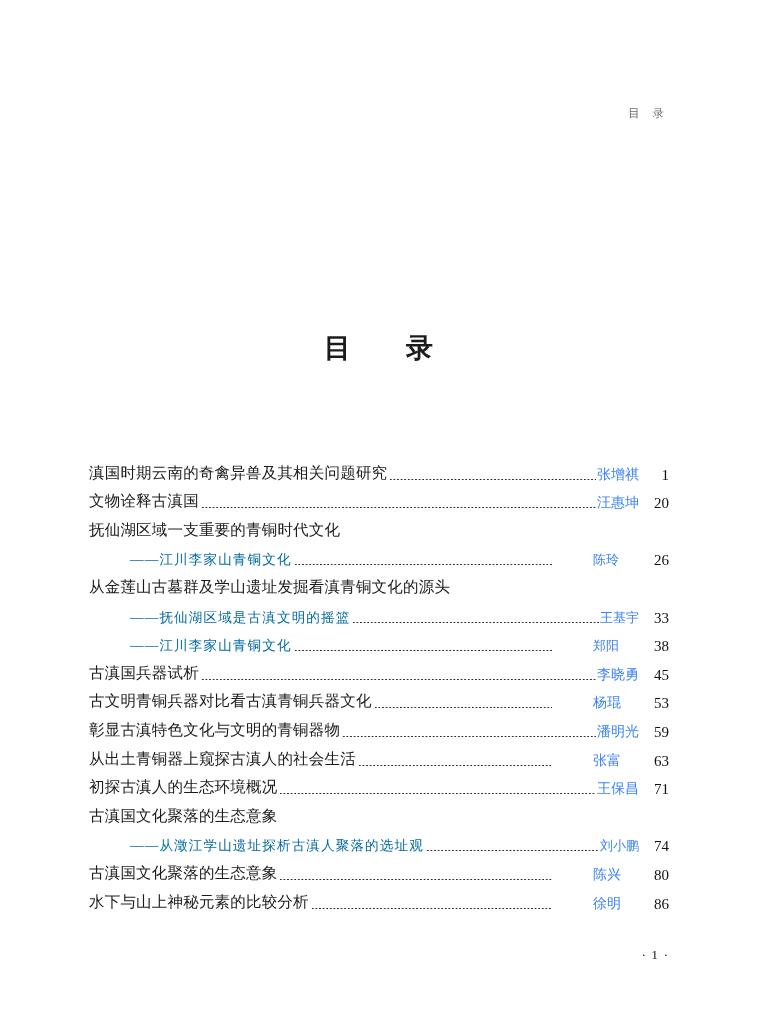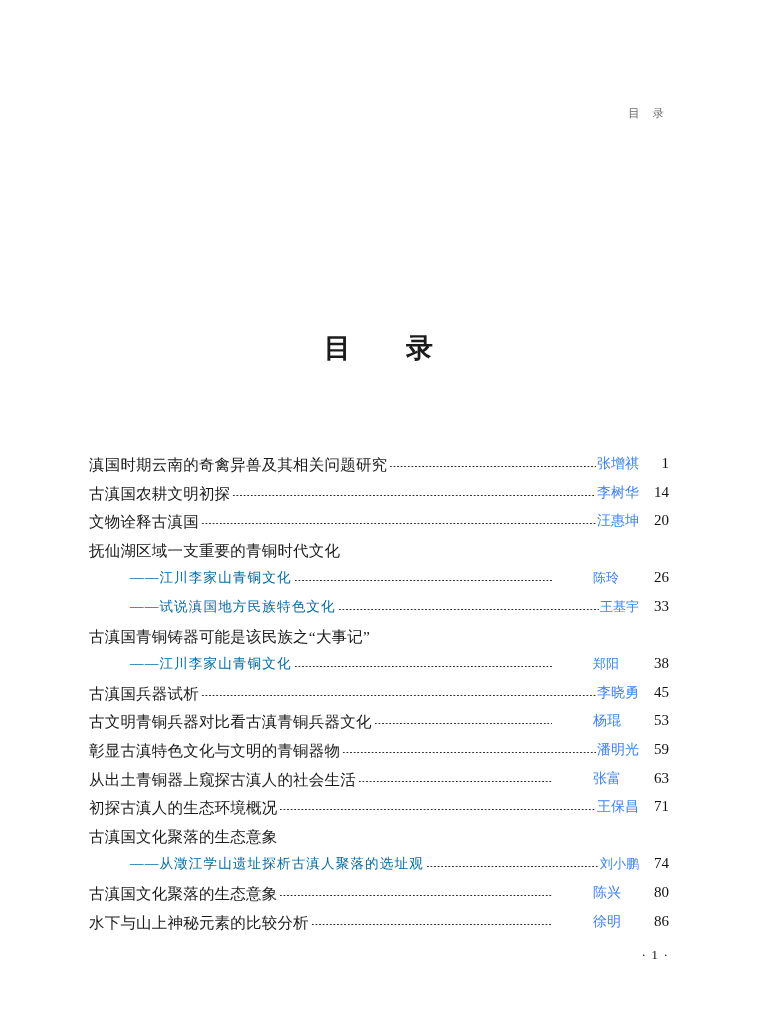--- a/index.html
+++ b/index.html
@@ -54,21 +54,21 @@
   
   .toc {
     position: absolute;
     top: 455px;
     left: 89px;
     width: 580px;
   }
 
   .toc-line {
     display: flex;
-    align-items: flex-start;
+    align-items: flex-end;
     width: 100%;
     height: 28.6px;
     box-sizing: border-box;
     white-space: nowrap;
     overflow: hidden;
   }
 
   
   .toc-line.level1 .toc-text {
     font-size: 15.5px;
@@ -168,49 +168,43 @@
   <div class="doc-title">目　录</div>
 
   <div class="toc">
       <div class="toc-line level1">
         <span class="toc-text">滇国时期云南的奇禽异兽及其相关问题研究</span>
         <span class="leader"></span>
         <span class="toc-author">张增祺</span>
         <span class="toc-page">1</span>
       </div>
       <div class="toc-line level1">
-        <span class="toc-text">古滇国农耕文明初探</span>
-        <span class="leader"></span>
-        <span class="toc-author">李树华</span>
-        <span class="toc-page">14</span>
-      </div>
-      <div class="toc-line level1">
         <span class="toc-text">文物诠释古滇国</span>
         <span class="leader"></span>
         <span class="toc-author">汪惠坤</span>
         <span class="toc-page">20</span>
       </div>
       <div class="toc-line level1 nodots">
         <span class="toc-text">抚仙湖区域一支重要的青铜时代文化</span>
       </div>
       <div class="toc-line level2">
         <span class="toc-text">——江川李家山青铜文化</span>
         <span class="leader"></span>
         <span class="toc-author spaced"><span>陈</span><span>玲</span></span>
         <span class="toc-page">26</span>
       </div>
-      <div class="toc-line level2">
-        <span class="toc-text">——试说滇国地方民族特色文化</span>
+      <div class="toc-line level1 nodots">
+        <span class="toc-text">从金莲山古墓群及学山遗址发掘看滇青铜文化的源头</span>
+      </div>
+      <div class="toc-line level2">
+        <span class="toc-text">——抚仙湖区域是古滇文明的摇篮</span>
         <span class="leader"></span>
         <span class="toc-author">王基宇</span>
         <span class="toc-page">33</span>
       </div>
-      <div class="toc-line level1 nodots">
-        <span class="toc-text">古滇国青铜铸器可能是该民族之“大事记”</span>
-      </div>
       <div class="toc-line level2">
         <span class="toc-text">——江川李家山青铜文化</span>
         <span class="leader"></span>
         <span class="toc-author spaced"><span>郑</span><span>阳</span></span>
         <span class="toc-page">38</span>
       </div>
       <div class="toc-line level1">
         <span class="toc-text">古滇国兵器试析</span>
         <span class="leader"></span>
         <span class="toc-author">李晓勇</span>

